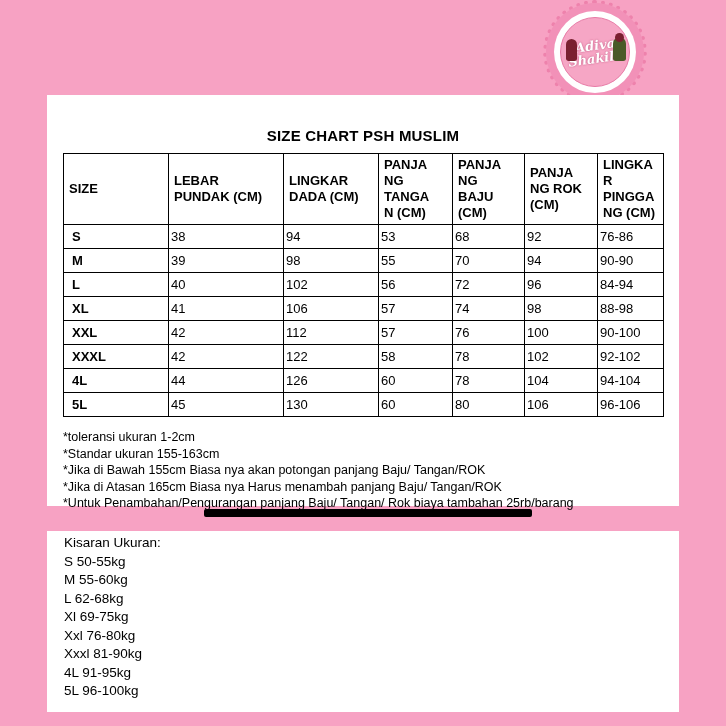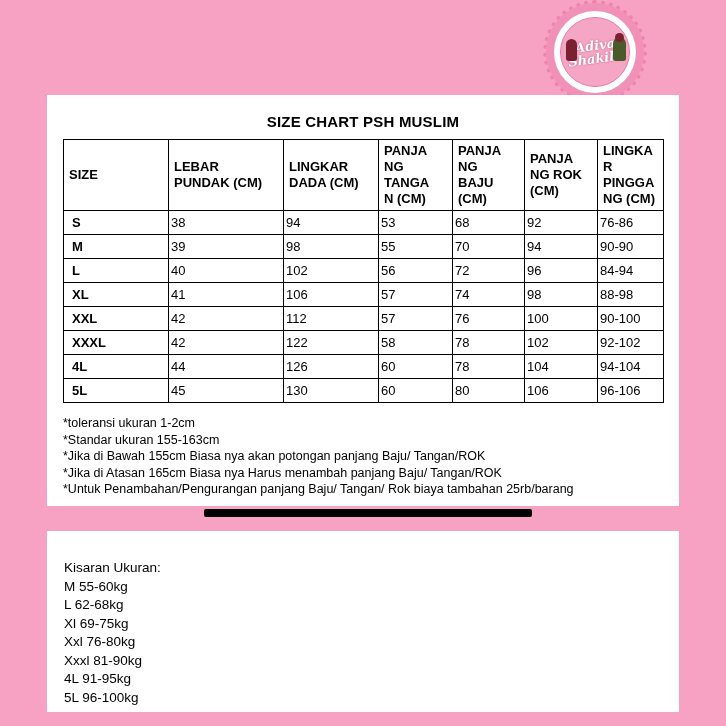--- a/index.html
+++ b/index.html
@@ -5,38 +5,38 @@
   html,body { margin:0; padding:0; }
   .canvas {
     position:relative; width:726px; height:726px;
     background:#f7a2c3; overflow:hidden;
     font-family:"Liberation Sans", sans-serif; color:#000;
   }
   .card { position:absolute; background:#fff; }
   .card1 { left:47px; top:95px; width:632px; height:411px; }
   .card2 { left:47px; top:531px; width:632px; height:181px; }
 
-  .title { text-align:center; font-weight:bold; font-size:15px; padding-top:18px; letter-spacing:.2px; }
+  .title { text-align:center; font-weight:bold; font-size:15px; padding-top:32px; letter-spacing:.2px; }
 
   .table-wrap { margin:9px 16px 0 16px; }
   table.size-table { border-collapse:collapse; table-layout:fixed; width:600px; font-size:13px; }
   table.size-table th, table.size-table td { border:1px solid #000; }
   table.size-table th {
     font-weight:bold; text-align:left; vertical-align:middle;
     padding:3px 5px; white-space:pre-line; line-height:1.22; height:64px;
   }
   table.size-table th.center { text-align:left; }
   table.size-table td { height:23px; padding:0 2px; }
   table.size-table td.size-cell { text-align:left; font-weight:bold; padding-left:8px; }
 
   .notes { margin:12px 0 0 16px; font-weight:normal; font-size:12.5px; line-height:16.5px; }
 
   .divider { position:absolute; left:204px; top:509px; width:328px; height:8px; background:#000; border-radius:2px; }
 
-  .card2-inner { padding:28px 0 0 17px; font-size:13.5px; line-height:18.5px; }
+  .card2-inner { padding:3px 0 0 17px; font-size:13.5px; line-height:18.5px; }
 
   
   .logo { position:absolute; left:546px; top:3px; width:98px; height:98px; }
   .logo-dots { position:absolute; inset:-3px; border-radius:50%; border:4px dotted #ee82ac; }
   .logo-scallop { position:absolute; inset:0; border-radius:50%; background:#f291b8; }
   .logo-ring { position:absolute; inset:8px; border-radius:50%; background:#fff; }
   .logo-center {
     position:absolute; inset:14px; border-radius:50%;
     background:#f6a6c5; border:1px solid #e87aa6;
     display:flex; flex-direction:column; align-items:center; justify-content:center;
@@ -190,20 +190,21 @@
       <div>*Jika di Atasan 165cm Biasa nya Harus menambah panjang Baju/ Tangan/ROK</div>
       <div>*Untuk Penambahan/Pengurangan panjang Baju/ Tangan/ Rok biaya tambahan 25rb/barang</div>
     </div>
   </div>
 
   <div class="divider"></div>
 
   <div class="card card2">
     <div class="card2-inner">
       <div>Kisaran Ukuran:</div>
+      <div>S 50-55kg</div>
       <div>M 55-60kg</div>
       <div>L 62-68kg</div>
       <div>Xl 69-75kg</div>
       <div>Xxl 76-80kg</div>
       <div>Xxxl 81-90kg</div>
       <div>4L 91-95kg</div>
       <div>5L 96-100kg</div>
     </div>
   </div>
 

